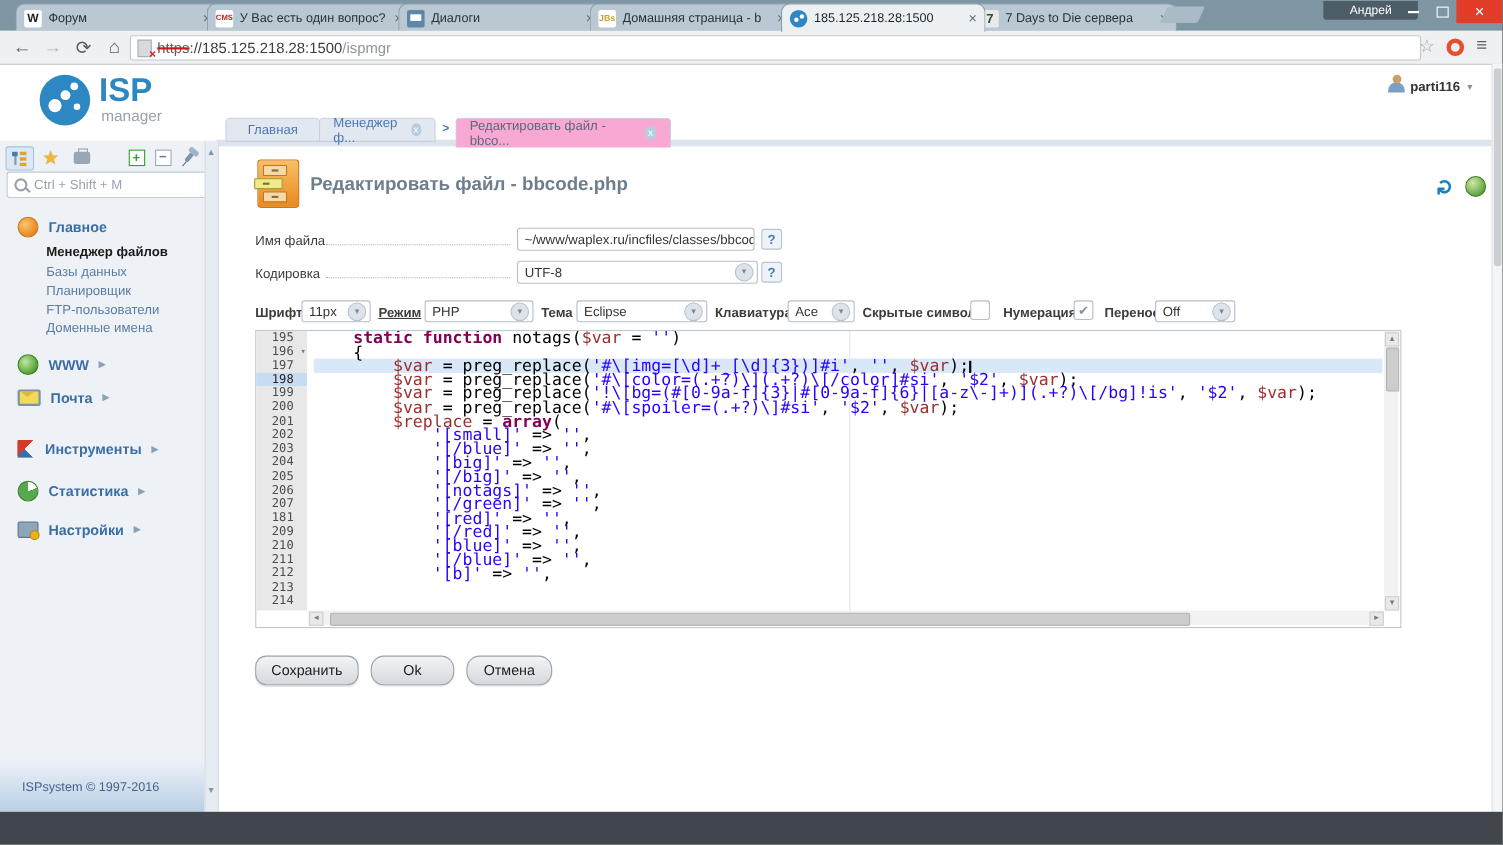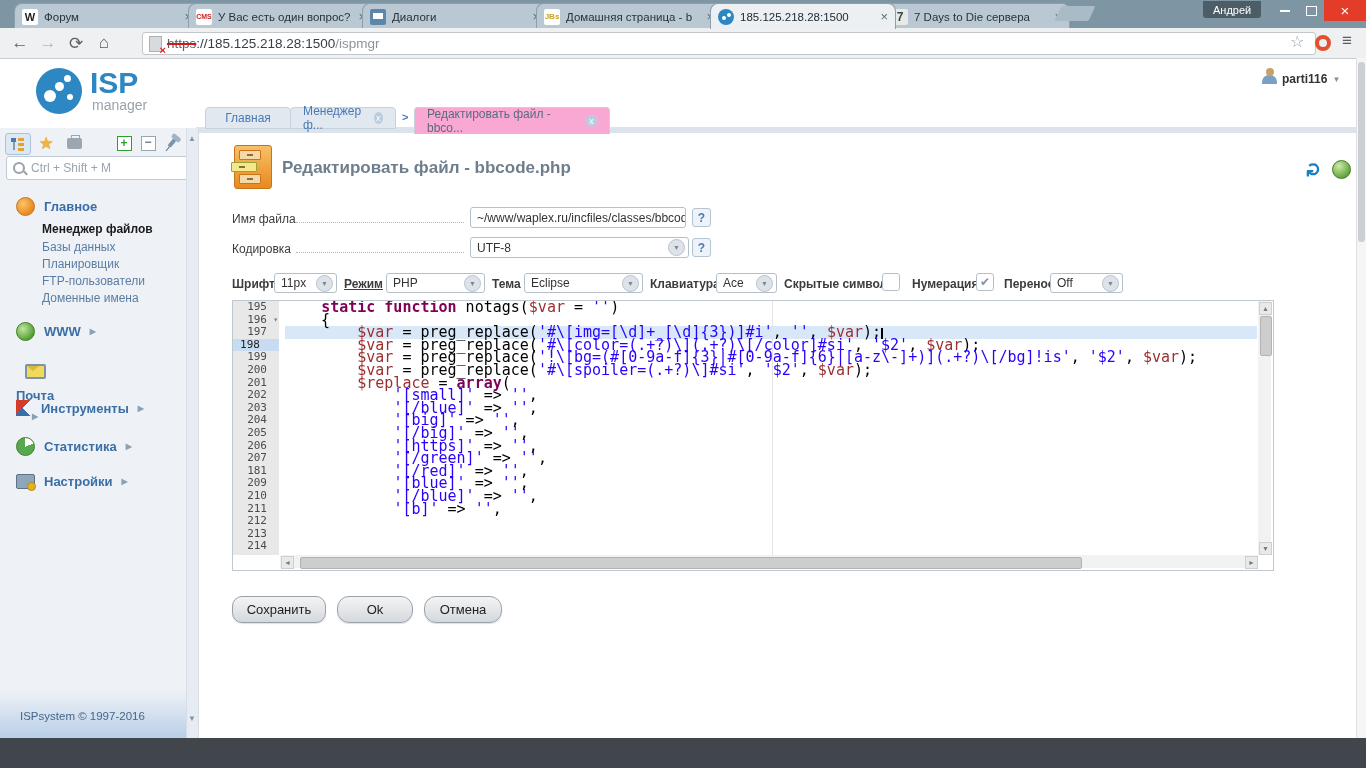--- a/index.html
+++ b/index.html
@@ -19,36 +19,36 @@
        font-size:8px;font-weight:bold;border-radius:2px;}
   .fav.w{color:#222;background:#fff;font-size:11px;}
   .fav.cms{color:#c22;background:#fff;font-size:7px;}
   .fav.chat{background:#5e87a7;position:relative;}
   .fav.chat::after{content:"";position:absolute;left:3px;top:4px;width:10px;height:6px;background:#fff;}
   .fav.jbs{color:#c9a227;background:#fff;font-size:8px;}
   .fav.isp{background:#2d87c3;border-radius:50%;position:relative;}
   .fav.isp::after{content:"";position:absolute;left:4px;top:7px;width:4px;height:4px;border-radius:50%;background:#fff;box-shadow:5px -3px 0 #fff;}
   .fav.seven{color:#2f4d3a;background:#e9e9e9;font-size:12px;font-weight:bold;}
   .newtab{position:absolute;left:1058px;top:6px;width:34px;height:15px;background:#a9bbc6;border-radius:2px;transform:skewX(-25deg);}
-  .profile{position:absolute;left:1203px;top:1px;height:17px;padding:0 10px;background:#4d5d67;color:#fff;
+  .profile{position:absolute;left:1203px;top:1px;height:17px;padding:0 24px;background:#4d5d67;color:#fff;
            font-size:11px;display:flex;align-items:center;border-radius:0 0 3px 3px;}
   .winbtn{position:absolute;top:0;height:21px;display:flex;align-items:center;justify-content:center;color:#fff;}
   .win-min{left:1272px;width:26px;}
   .win-min span{display:block;width:10px;height:2px;background:#fff;}
   .win-rest{left:1298px;width:26px;}
   .win-rest span{display:block;width:9px;height:8px;border:1.5px solid #fff;background:transparent;}
   .win-close{left:1324px;width:42px;background:#e33d2a;font-size:15px;}
 
   
   .navbar{position:absolute;left:0;top:28px;width:1366px;height:30px;background:#eef0f1;border-bottom:1px solid #c8ccd0;}
   .navico{position:absolute;top:3px;width:24px;height:24px;display:flex;align-items:center;justify-content:center;
           font-size:17px;color:#5a6065;}
   .navico.dis{color:#b4babf;}
   .omni{position:absolute;left:118px;top:4px;width:1166px;height:21px;background:#fff;border:1px solid #c2c7cc;
-        border-radius:3px;display:flex;align-items:center;font-size:13.5px;padding-left:6px;color:#333;margin-left:24px;}
+        border-radius:3px;display:flex;align-items:center;font-size:13.5px;padding-left:6px;color:#333;}
   .badge-page{width:11px;height:14px;background:#d8dbde;border:1px solid #aab0b5;position:relative;margin-right:5px;}
   .badge-page::after{content:"×";position:absolute;right:-5px;bottom:-5px;color:#d22;font-weight:bold;font-size:11px;}
   .scheme{color:#5f6063;text-decoration:line-through;text-decoration-color:#d01818;text-decoration-thickness:2px;}
   .urlrest{color:#3a3d40;}
   .urlpath{color:#8f9499;}
   .omni-star{position:absolute;left:1290px;top:4px;font-size:16px;color:#9aa0a6;}
   .ext-ico{position:absolute;left:1315px;top:7px;width:8px;height:8px;border:4px solid #e2502f;border-radius:50%;}
   .menu-ico{position:absolute;left:1342px;top:3px;font-size:17px;color:#5a6065;}
 
   
@@ -131,21 +131,21 @@
   .chk{width:16px;height:16px;background:#fff;border:1px solid #b5bfca;border-radius:3px;
        display:flex;align-items:center;justify-content:center;color:#7d93ad;font-size:12px;}
   .fullscr{background:linear-gradient(#e3e6ea,#ccd1d6);border:1px solid #a5adb6;border-radius:10px;
            font-size:11px;color:#333;display:flex;align-items:center;justify-content:center;}
 
   
   .editor{left:232px;top:300px;width:1040px;height:269px;background:#fff;border:1px solid #bfc7d0;}
   .gutter{position:absolute;left:233px;top:301px;width:46px;height:254px;background:#e8e8e8;
           font-family:"DejaVu Sans Mono",monospace;font-size:11px;color:#4c4c4c;}
   .gl{height:12.6px;line-height:12.6px;text-align:right;padding-right:12px;position:relative;}
-  .gl.act{background:#c7dcf2;color:#222;text-align:center;}
+  .gl.act{background:#c7dcf2;color:#222;}
   .gl .fold{position:absolute;right:1px;top:0;font-size:8px;color:#777;}
   .codearea{position:absolute;left:285px;top:301px;width:972px;height:254px;overflow:hidden;
             font-family:"DejaVu Sans Mono",monospace;font-size:15px;}
   .cl{height:12.6px;line-height:12.6px;white-space:pre;}
   .cl.act{background:#d9e8f8;}
   .tk-t{color:#000;}
   .tk-k{color:#7f0055;font-weight:bold;}
   .tk-v{color:#9c2f2f;}
   .tk-s{color:#2a00ff;}
   .cursor{display:inline-block;width:1.5px;height:11px;background:#000;vertical-align:-2px;}
@@ -295,21 +295,21 @@
   <div class="mitem" style="top:240px;">Базы данных</div>
   <div class="mitem" style="top:257px;">Планировщик</div>
   <div class="mitem" style="top:274px;">FTP-пользователи</div>
   <div class="mitem" style="top:291px;">Доменные имена</div>
 
   <div class="msec" style="top:322px;">
     <span class="mico mi-www"></span>
     <span>WWW</span>
     <span class="arr">▶</span>
   </div>
-  <div class="msec" style="top:364px;flex-direction:column;">
+  <div class="msec" style="top:354px;">
     <span class="mico mi-mail"></span>
     <span>Почта</span>
     <span class="arr">▶</span>
   </div>
   <div class="msec" style="top:400px;">
     <span class="mico mi-tools"></span>
     <span>Инструменты</span>
     <span class="arr">▶</span>
   </div>
   <div class="msec" style="top:437px;">
@@ -413,22 +413,23 @@
       <div class="cl"><span class="tk-t">    {</span></div>
       <div class="cl act"><span class="tk-t">        </span><span class="tk-v">$var</span><span class="tk-t"> = preg_replace(</span><span class="tk-s">'#\[img=[\d]+_[\d]{3})]#i'</span><span class="tk-t">, </span><span class="tk-s">''</span><span class="tk-t">, </span><span class="tk-v">$var</span><span class="tk-t">);</span><span class="cursor"></span></div>
       <div class="cl"><span class="tk-t">        </span><span class="tk-v">$var</span><span class="tk-t"> = preg_replace(</span><span class="tk-s">'#\[color=(.+?)\](.+?)\[/color]#si'</span><span class="tk-t">, </span><span class="tk-s">'$2'</span><span class="tk-t">, </span><span class="tk-v">$var</span><span class="tk-t">);</span></div>
       <div class="cl"><span class="tk-t">        </span><span class="tk-v">$var</span><span class="tk-t"> = preg_replace(</span><span class="tk-s">'!\[bg=(#[0-9a-f]{3}|#[0-9a-f]{6}|[a-z\-]+)](.+?)\[/bg]!is'</span><span class="tk-t">, </span><span class="tk-s">'$2'</span><span class="tk-t">, </span><span class="tk-v">$var</span><span class="tk-t">);</span></div>
       <div class="cl"><span class="tk-t">        </span><span class="tk-v">$var</span><span class="tk-t"> = preg_replace(</span><span class="tk-s">'#\[spoiler=(.+?)\]#si'</span><span class="tk-t">, </span><span class="tk-s">'$2'</span><span class="tk-t">, </span><span class="tk-v">$var</span><span class="tk-t">);</span></div>
       <div class="cl"><span class="tk-t">        </span><span class="tk-v">$replace</span><span class="tk-t"> = </span><span class="tk-k">array</span><span class="tk-t">(</span></div>
       <div class="cl"><span class="tk-t">            </span><span class="tk-s">'[small]'</span><span class="tk-t"> =&gt; </span><span class="tk-s">''</span><span class="tk-t">,</span></div>
       <div class="cl"><span class="tk-t">            </span><span class="tk-s">'[/blue]'</span><span class="tk-t"> =&gt; </span><span class="tk-s">''</span><span class="tk-t">,</span></div>
       <div class="cl"><span class="tk-t">            </span><span class="tk-s">'[big]'</span><span class="tk-t"> =&gt; </span><span class="tk-s">''</span><span class="tk-t">,</span></div>
       <div class="cl"><span class="tk-t">            </span><span class="tk-s">'[/big]'</span><span class="tk-t"> =&gt; </span><span class="tk-s">''</span><span class="tk-t">,</span></div>
-      <div class="cl"><span class="tk-t">            </span><span class="tk-s">'[https]'</span><span class="tk-t"> =&gt; </span><span class="tk-s">''</span><span class="tk-t">,</span></div>
+      <div class="cl"><span class="tk-t">            </span><span class="tk-s">'[notags]'</span><span class="tk-t"> =&gt; </span><span class="tk-s">''</span><span class="tk-t">,</span></div>
       <div class="cl"><span class="tk-t">            </span><span class="tk-s">'[/green]'</span><span class="tk-t"> =&gt; </span><span class="tk-s">''</span><span class="tk-t">,</span></div>
+      <div class="cl"><span class="tk-t">            </span><span class="tk-s">'[red]'</span><span class="tk-t"> =&gt; </span><span class="tk-s">''</span><span class="tk-t">,</span></div>
       <div class="cl"><span class="tk-t">            </span><span class="tk-s">'[/red]'</span><span class="tk-t"> =&gt; </span><span class="tk-s">''</span><span class="tk-t">,</span></div>
       <div class="cl"><span class="tk-t">            </span><span class="tk-s">'[blue]'</span><span class="tk-t"> =&gt; </span><span class="tk-s">''</span><span class="tk-t">,</span></div>
       <div class="cl"><span class="tk-t">            </span><span class="tk-s">'[/blue]'</span><span class="tk-t"> =&gt; </span><span class="tk-s">''</span><span class="tk-t">,</span></div>
       <div class="cl"><span class="tk-t">            </span><span class="tk-s">'[b]'</span><span class="tk-t"> =&gt; </span><span class="tk-s">''</span><span class="tk-t">,</span></div>
       <div class="cl"></div>
     </div>
 
   <div class="abs vscroll"></div>
   <div class="sbtn" style="left:1259px;top:302px;">▲</div>
   <div class="vthumb"></div>

